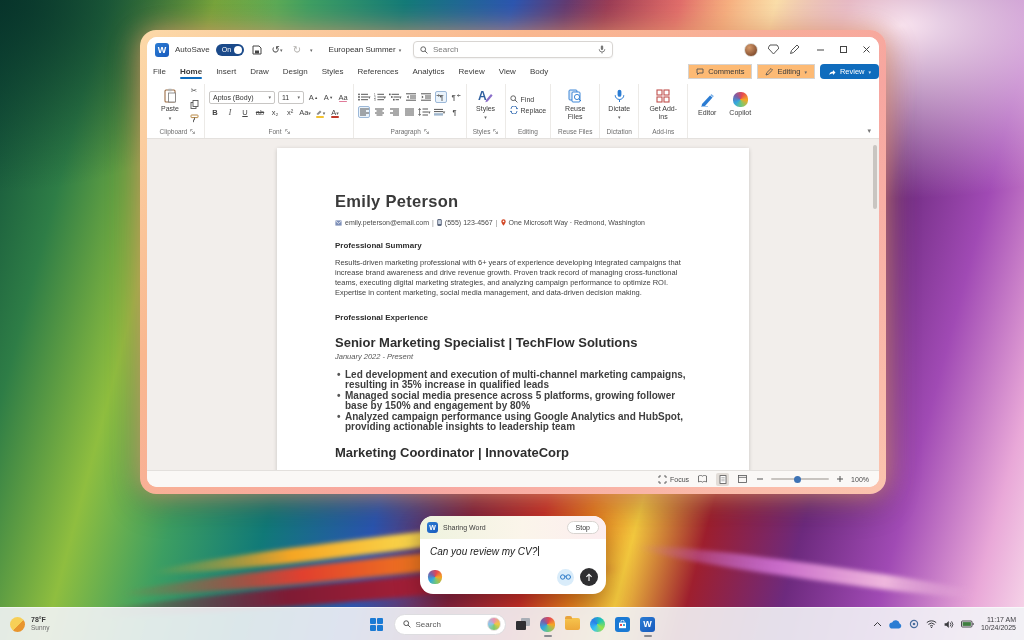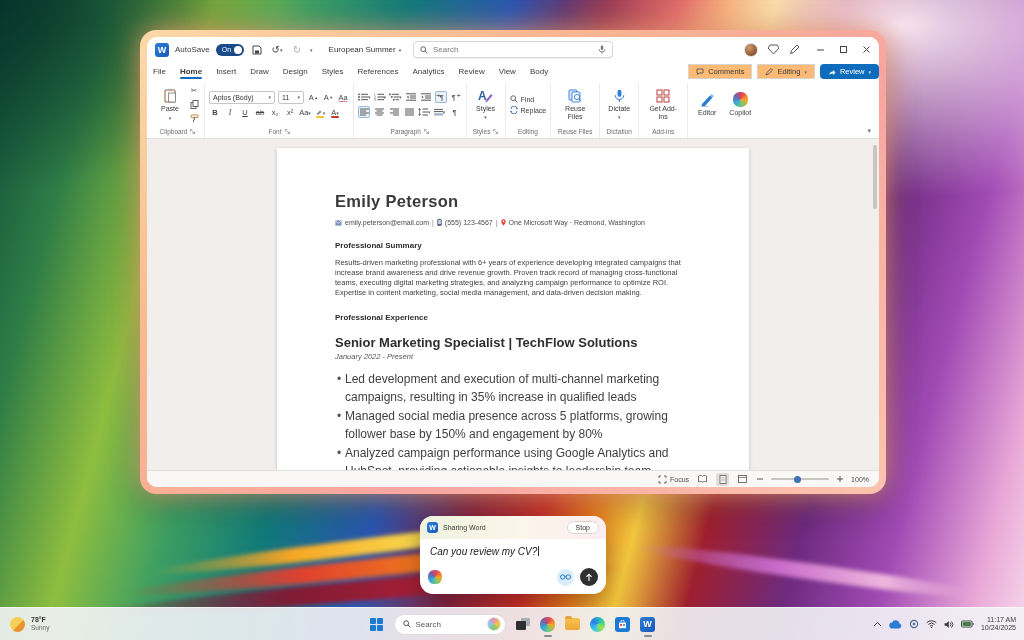--- a/index.html
+++ b/index.html
@@ -81,21 +81,21 @@
   .docarea { flex:1; background:#f2eeeb; position:relative; overflow:hidden; }
   .page { position:absolute; left:50%; transform:translateX(-50%); top:9px; width:472px; height:340px; background:#fff; box-shadow:0 1px 4px rgba(0,0,0,.18); padding:44px 58px 0; }
   .doc-name { font-size:16.5px; font-weight:bold; color:#3a3a3a; letter-spacing:.3px; }
   .contact { margin-top:8px; font-size:7px; color:#4a4a4a; display:flex; align-items:center; gap:3px; flex-wrap:nowrap; white-space:nowrap; }
   .contact .sep { color:#8a8a8a; }
   .h2 { margin-top:15px; font-size:8px; font-weight:bold; color:#2e2e2e; }
   .bodytxt { margin-top:8px; font-size:7.5px; line-height:10px; color:#3f3f3f; }
   .job-title { margin-top:13px; font-size:13px; font-weight:bold; color:#2e2e2e; }
   .job-dates { margin-top:2px; font-size:7.5px; font-style:italic; color:#555; }
   .blist { margin-top:9px; list-style:none; }
-  .blist li { font-size:12px; line-height:18px; color:#3f3f3f; padding-left:10px; position:relative; margin-bottom:1px; }
+  .blist li { font-size:10px; line-height:10px; color:#3f3f3f; padding-left:10px; position:relative; margin-bottom:1px;font-weight:bold; }
   .blist li::before { content:"•"; position:absolute; left:2px; top:0; color:#555; }
   .vscroll { position:absolute; right:2px; top:6px; width:4px; height:64px; border-radius:2px; background:#c9c5c1; }
 
   
   .statusbar { height:17px; background:#faf8f6; border-top:1px solid #e3e0dd; display:flex; align-items:center; justify-content:flex-end; gap:7px; padding:0 10px; }
   .sb-item { display:flex; align-items:center; gap:3px; font-size:7px; color:#4a4a4a; }
   .viewbox { width:13px; height:13px; border-radius:2px; display:flex; align-items:center; justify-content:center; }
   .viewbox.sel { background:#e2ddd8; }
   .ztrack { width:58px; height:2px; background:#c8c4c0; border-radius:1px; position:relative; }
   .zthumb { position:absolute; left:40%; top:-2.5px; width:7px; height:7px; border-radius:50%; background:#3d72b4; }

